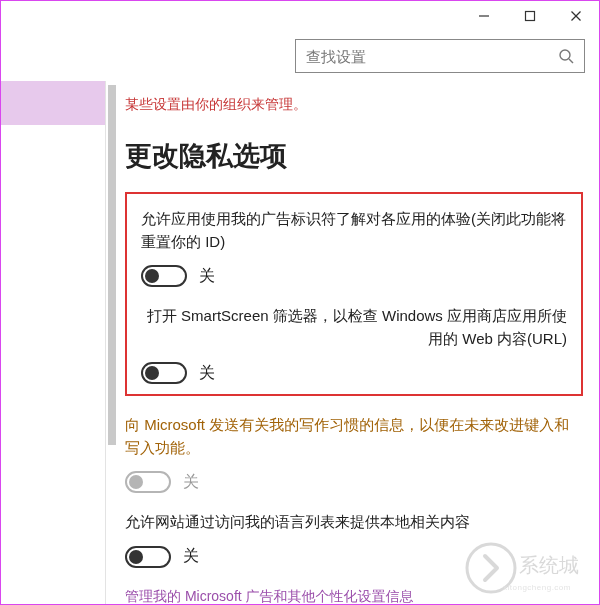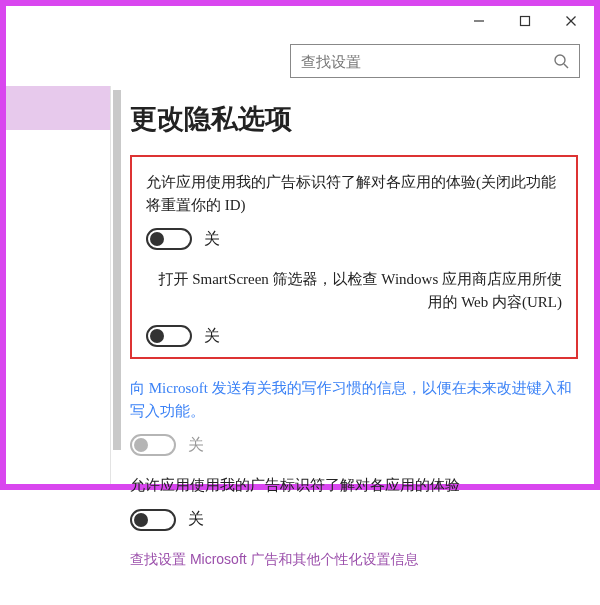--- a/index.html
+++ b/index.html
@@ -1,37 +1,37 @@
 <!DOCTYPE html>
 <html><head>
 <meta charset="utf-8">
 <style>
   * { margin: 0; padding: 0; box-sizing: border-box; }
   html, body { width: 600px; height: 605px; font-family: "Microsoft YaHei", "Segoe UI", sans-serif; background: #fff; overflow: hidden; }
-  .frame { position: relative; width: 600px; height: 490px; border: 6px solid #d946ef; }
+  .frame { position: relative; width: 600px; height: 605px; border: 1px solid #d946ef; }
   .titlebar { position: absolute; top: 0; right: 0; height: 32px; display: flex; align-items: flex-start; }
   .win-btn { width: 46px; height: 30px; display: flex; align-items: center; justify-content: center; font-size: 12px; color: #333; }
   .win-btn svg { display: block; }
   .searchbar-row { position: absolute; top: 38px; right: 14px; width: 290px; height: 34px; border: 1px solid #888; display: flex; align-items: center; }
   .searchbox { flex: 1; height: 100%; border: none; outline: none; padding: 0 10px; font-size: 15px; font-family: inherit; color: #333; }
   .searchbox::placeholder { color: #777; }
   .search-icon { width: 36px; height: 100%; display: flex; align-items: center; justify-content: center; color: #666; }
   .sidebar { position: absolute; top: 80px; left: 0; width: 104px; height: 520px; }
   .sidebar-sep { position: absolute; left: 104px; top: 80px; bottom: 0; width: 1px; background: #e3e3e3; }
   .sidebar-active { position: absolute; top: 0; left: 0; width: 104px; height: 44px; background: #e7c9ec; }
   .scrollbar { position: absolute; left: 107px; top: 84px; width: 8px; height: 514px; }
   .scroll-thumb { position: absolute; left: 0; top: 0; width: 8px; height: 360px; background: #c9c9c9; border-radius: 0; }
   .content { position: absolute; left: 124px; top: 95px; right: 16px; bottom: 6px; }
   .org-note { color: #c73737; font-size: 14px; margin-bottom: 24px; }
   .heading { font-size: 27px; font-weight: 700; color: #222; margin-bottom: 18px; }
   .red-box { border: 2px solid #d33; padding: 14px 14px 10px 14px; margin-bottom: 18px; }
   .opt { margin-bottom: 18px; }
   .opt:last-child { margin-bottom: 0; text-align: right; }
-  .opt-label { font-size: 15px; color: #222; line-height: 1.5; margin-bottom: 12px; font-family: Liberation Serif, serif; }
-  .opt-label.disabled { color: #3b82f6; }
+  .opt-label { font-size: 15px; color: #222; line-height: 1.5; margin-bottom: 12px; }
+  .opt-label.disabled { color: #a16207; }
   .toggle-row { display: flex; align-items: center; gap: 12px; }
   .toggle { width: 46px; height: 22px; border: 2px solid #333; border-radius: 11px; position: relative; background: #fff; }
   .toggle.disabled { border-color: #b5b5b5; }
   .toggle-knob { position: absolute; left: 2px; top: 2px; width: 14px; height: 14px; border-radius: 50%; background: #333; }
   .toggle.disabled .toggle-knob { background: #b5b5b5; }
   .toggle-state { font-size: 16px; color: #222; }
   .toggle-state.disabled { color: #9a9a9a; }
   .linkish { color: #9b4fab; font-size: 14px; margin-top: 20px; display: block; }
   .watermark { position: absolute; right: 6px; bottom: 6px; opacity: 0.55; pointer-events: none; }
   .watermark svg { display: block; }
@@ -74,20 +74,21 @@
     <div class="sidebar-active"></div>
   </div>
   <div class="sidebar-sep"></div>
 
   <div class="scrollbar">
     <div class="scroll-thumb"></div>
   </div>
 
   <div class="content">
 
+    <div class="org-note">某些设置由你的组织来管理。</div>
 
     <h1 class="heading">更改隐私选项</h1>
 
     <div class="red-box">
 
       <div class="opt">
         <div class="opt-label">允许应用使用我的广告标识符了解对各应用的体验(关闭此功能将重置你的 ID)</div>
         <div class="toggle-row">
           <div class="toggle">
               <div class="toggle-knob"></div>
@@ -112,27 +113,35 @@
       <div class="opt-label disabled">向 Microsoft 发送有关我的写作习惯的信息，以便在未来改进键入和写入功能。</div>
       <div class="toggle-row">
         <div class="toggle disabled">
             <div class="toggle-knob"></div>
           </div>
         <span class="toggle-state disabled">关</span>
       </div>
     </div>
 
     <div class="opt">
-      <div class="opt-label">允许应用使用我的广告标识符了解对各应用的体验</div>
+      <div class="opt-label">允许网站通过访问我的语言列表来提供本地相关内容</div>
       <div class="toggle-row">
         <div class="toggle">
             <div class="toggle-knob"></div>
           </div>
         <span class="toggle-state">关</span>
       </div>
     </div>
 
-    <a class="linkish">查找设置 Microsoft 广告和其他个性化设置信息</a>
+    <a class="linkish">管理我的 Microsoft 广告和其他个性化设置信息</a>
 
   </div>
 
+  <div class="watermark">
+    <svg width="130" height="60" viewBox="0 0 130 60">
+      <circle cx="28" cy="30" r="24" fill="none" stroke="#bbb" stroke-width="3"></circle>
+      <path d="M22 18 L34 30 L22 42" fill="none" stroke="#bbb" stroke-width="4" stroke-linecap="round" stroke-linejoin="round"></path>
+      <text x="56" y="34" font-size="20" fill="#bbb" font-family="Microsoft YaHei">系统城</text>
+      <text x="40" y="52" font-size="8" fill="#ccc" letter-spacing="0.5">xitongcheng.com</text>
+    </svg>
+  </div>
 
 </div>
 
 </body></html>

